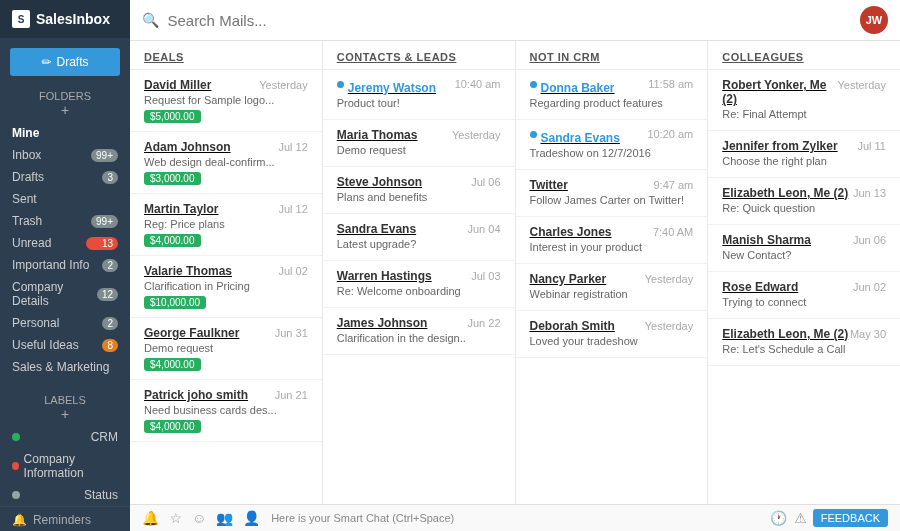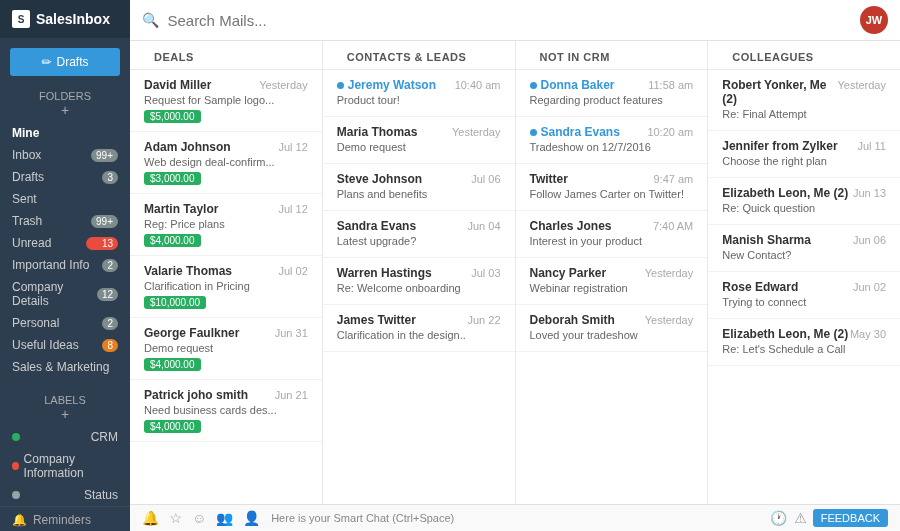--- a/index.html
+++ b/index.html
@@ -142,27 +142,28 @@
     }
     .col {
       flex: 1;
       border-right: 1px solid #e8e8e8;
       display: flex;
       flex-direction: column;
       overflow: hidden;
     }
     .col:last-child { border-right: none; }
     .col-header {
-      padding: 10px 24px 6px;
+      padding: 10px 14px 6px;
       font-size: 11px;
       font-weight: bold;
       color: #555;
       letter-spacing: 0.5px;
       text-transform: uppercase;
       border-bottom: 1px solid #e8e8e8;
+      text-decoration: underline;
     }
     .col-body {
       flex: 1;
       overflow-y: auto;
     }
     .mail-item {
       padding: 8px 14px;
       border-bottom: 1px solid #f0f0f0;
       cursor: pointer;
     }
@@ -191,21 +192,22 @@
     .mail-dot {
       display: inline-block;
       width: 7px; height: 7px;
       border-radius: 50%;
       background: #3498db;
       margin-right: 4px;
       flex-shrink: 0;
     }
     .mail-sender-wrap {
       display: flex;
-      align-items: center;
+      align-items: flex-start;
+      text-decoration: underline;
     }
 
     
     .statusbar {
       display: flex;
       align-items: center;
       background: #f9f9f9;
       border-top: 1px solid #e0e0e0;
       padding: 4px 12px;
       font-size: 11px;
@@ -422,21 +424,21 @@
                 <div class="mail-sender-wrap">
                   <span class="mail-sender">Warren Hastings</span>
                 </div>
                 <span class="mail-date">Jul 03</span>
               </div>
               <div class="mail-subject">Re: Welcome onboarding</div>
             </div>
             <div class="mail-item">
               <div class="mail-item-top">
                 <div class="mail-sender-wrap">
-                  <span class="mail-sender">James Twitter</span>
+                  <span class="mail-sender">James Johnson</span>
                 </div>
                 <span class="mail-date">Jun 22</span>
               </div>
               <div class="mail-subject">Clarification in the design..</div>
             </div>
           </div>
         </div>
         <div class="col">
           <div class="col-header">NOT IN CRM</div>
           <div class="col-body">

